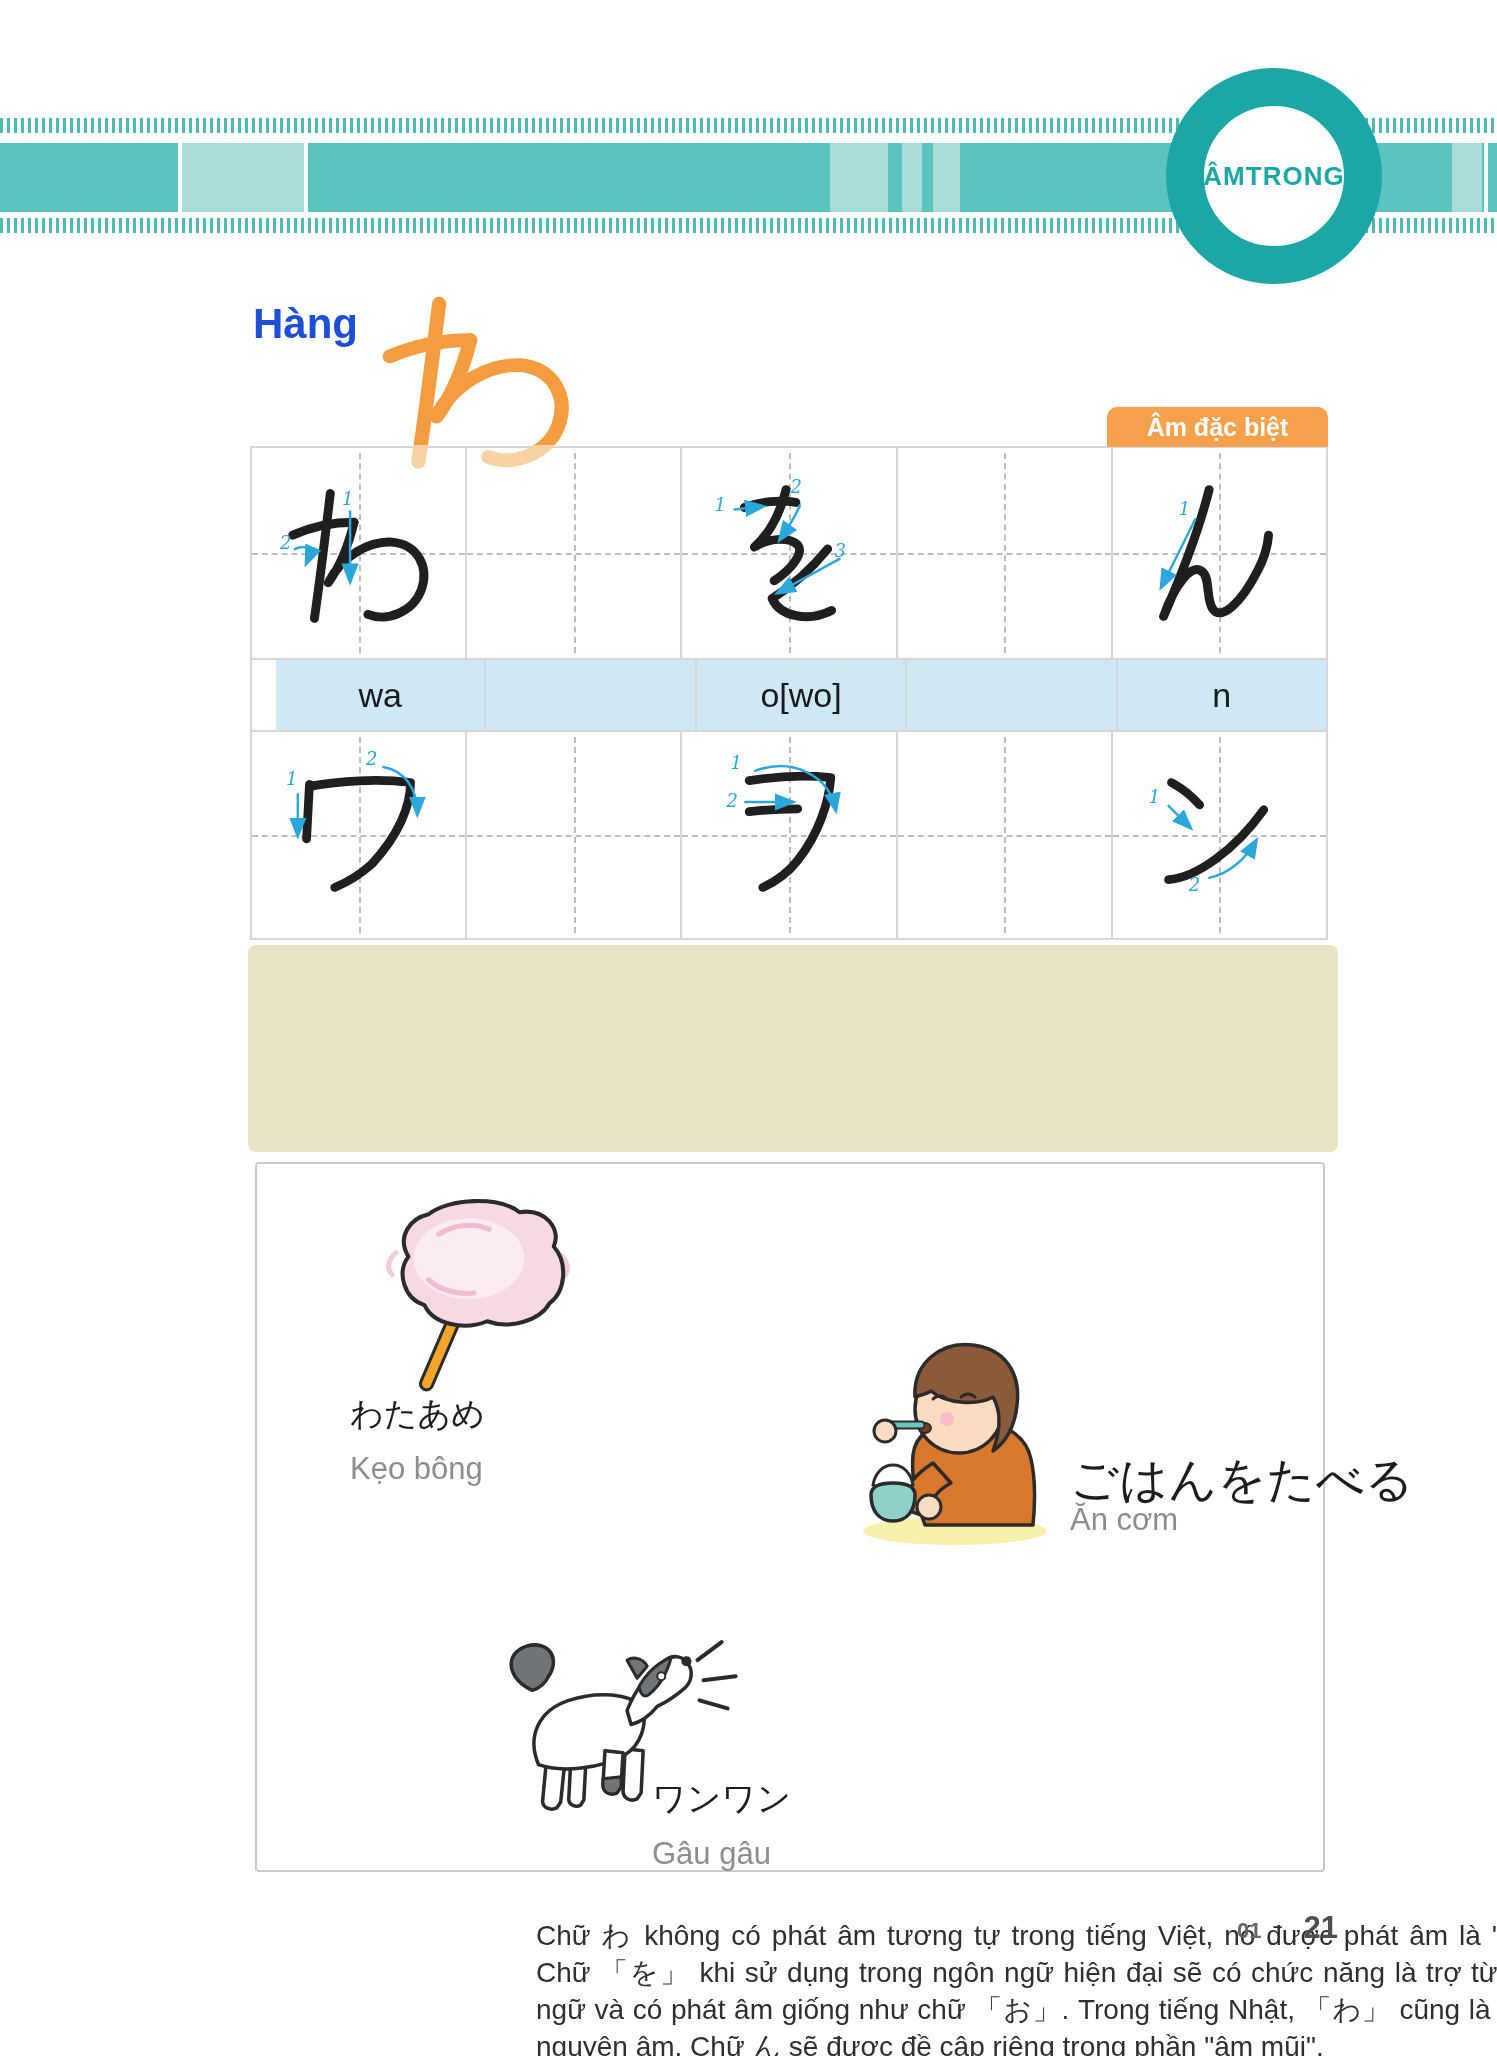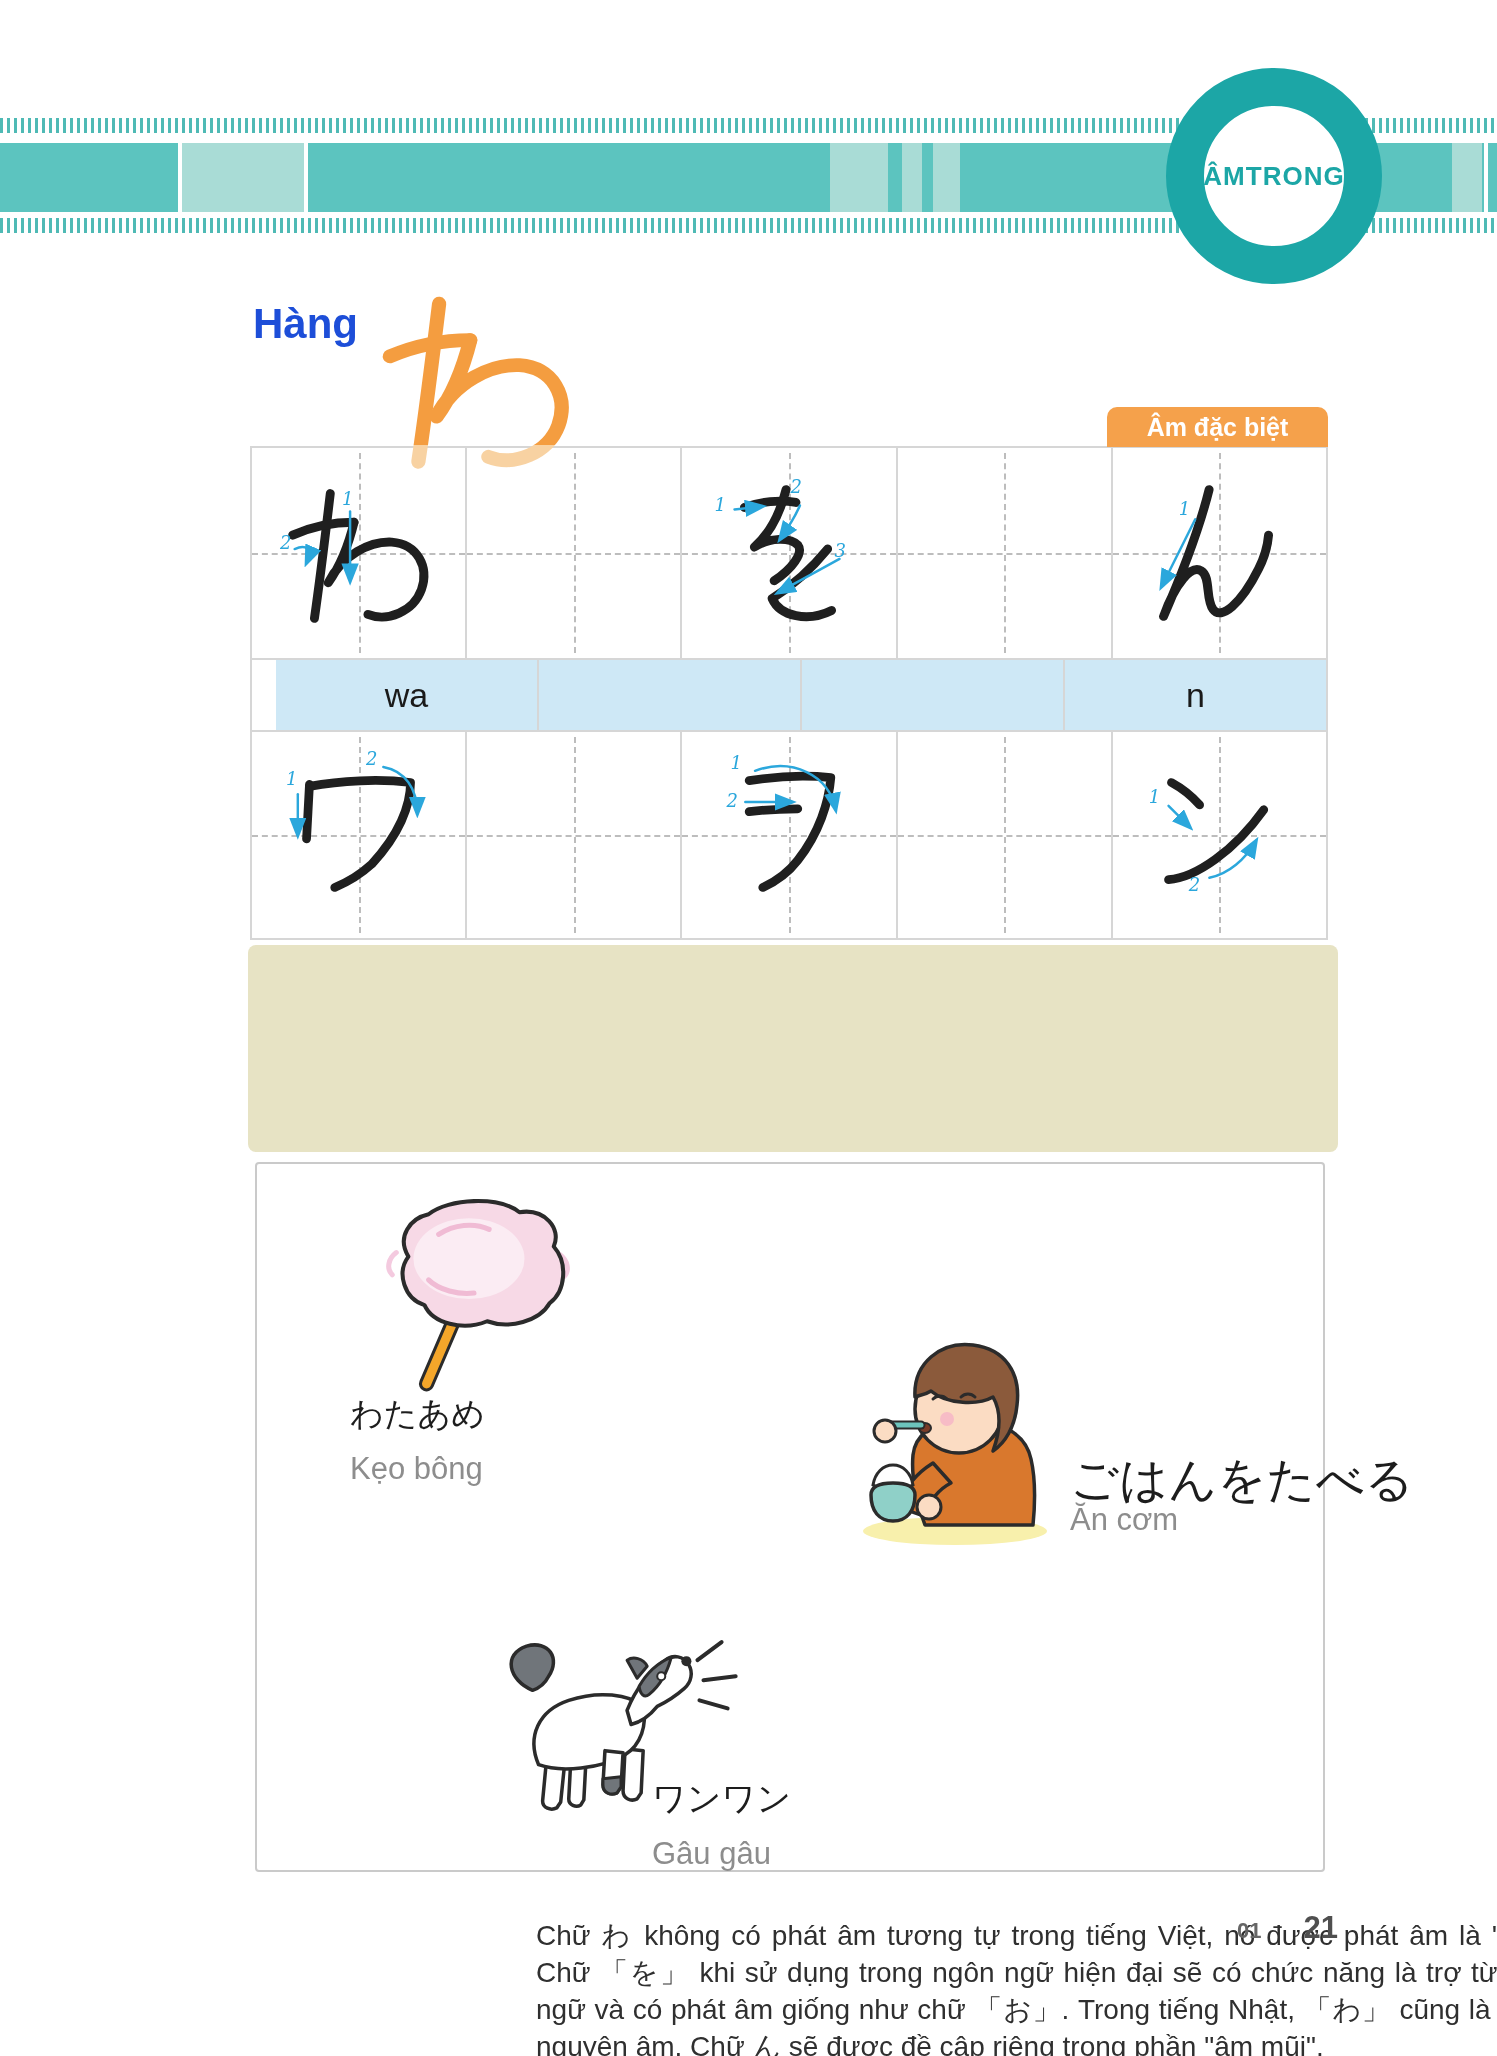--- a/index.html
+++ b/index.html
@@ -183,20 +183,23 @@
         <span class="stroke-num" style="left:66px;top:50px">1</span>
       </div>
     </div>
 
     <div class="trow row-p">
       <div class="cell">
           <span class="pron">wa</span>
         </div>
       <div class="cell">
           <span class="pron"></span>
+        </div>
+      <div class="cell">
+          <span class="pron">o[wo]</span>
         </div>
       <div class="cell">
           <span class="pron"></span>
         </div>
       <div class="cell">
           <span class="pron">n</span>
         </div>
     </div>
 
     <div class="trow row-k">

